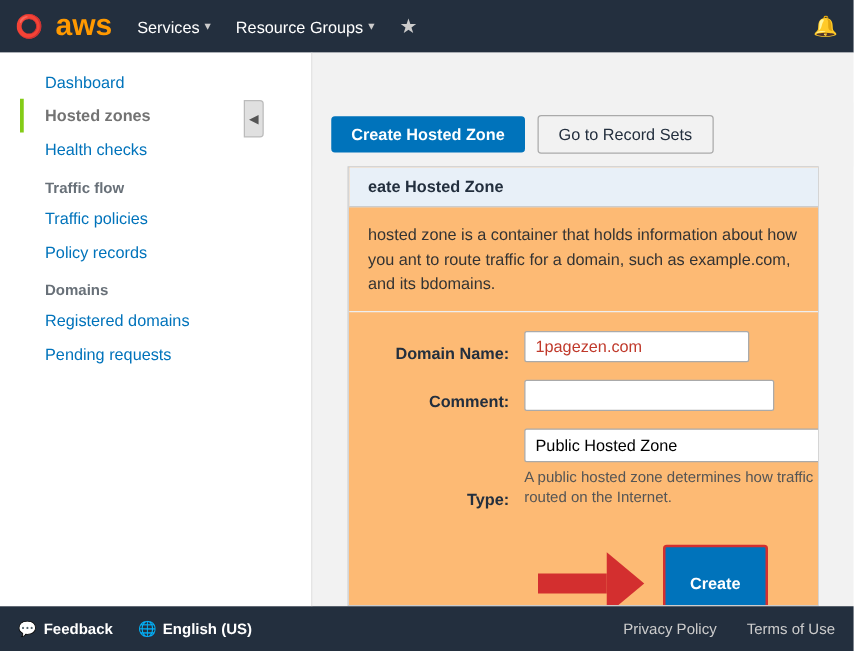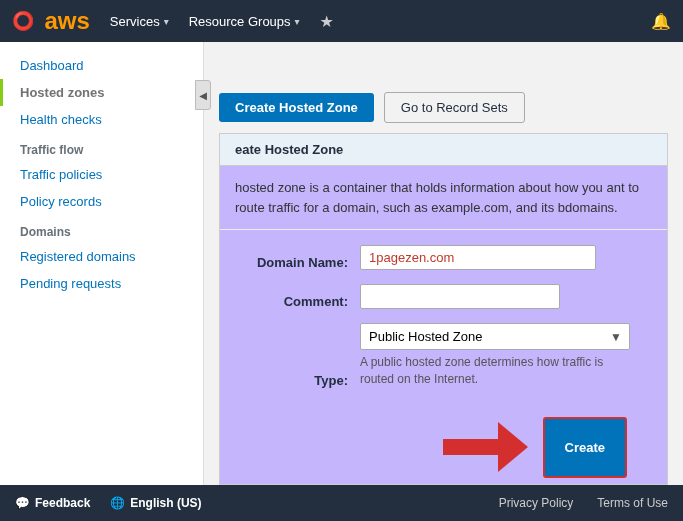--- a/index.html
+++ b/index.html
@@ -39,24 +39,24 @@
 
     
     .main-layout {
       display: flex;
       flex: 1;
       overflow: hidden;
     }
 
     
     .sidebar {
-      width: 204px;
+      width: 250px;
       background: #fff;
       border-right: 1px solid #ddd;
-      padding: 10px 0;
+      padding: 10px 16px;
       flex-shrink: 0;
       overflow-y: auto;
     }
     .sidebar-item {
       padding: 6px 20px;
       cursor: pointer;
       color: #0073bb;
       font-size: 13px;
     }
     .sidebar-item.active {
@@ -124,22 +124,22 @@
       color: #232f3e;
       border: 1px solid #aaa;
       padding: 7px 16px;
       font-size: 13px;
       border-radius: 3px;
       cursor: pointer;
     }
 
     
     .form-panel {
-      margin: 0 15px;
-      background: #c4b5fd;
+      margin: 0 28px;
+      background: #fdba74;
       border: 1px solid #ccc;
       flex: 1;
       overflow-y: auto;
     }
     .form-panel-header {
       background: #e8f0f8;
       padding: 8px 15px;
       font-size: 13px;
       font-weight: bold;
       border-bottom: 1px solid #ccc;
@@ -169,21 +169,21 @@
       padding-top: 5px;
       font-weight: bold;
       font-size: 13px;
       color: #232f3e;
       flex-shrink: 0;
     }
     .form-field-wrap {
       flex: 1;
     }
     .form-input {
-      width: 236px;
+      width: 180px;
       padding: 4px 8px;
       border: 1px solid #aaa;
       border-radius: 2px;
       font-size: 13px;
       color: #c0392b;
     }
     .form-input-comment {
       width: 200px;
       padding: 4px 8px;
       border: 1px solid #aaa;

